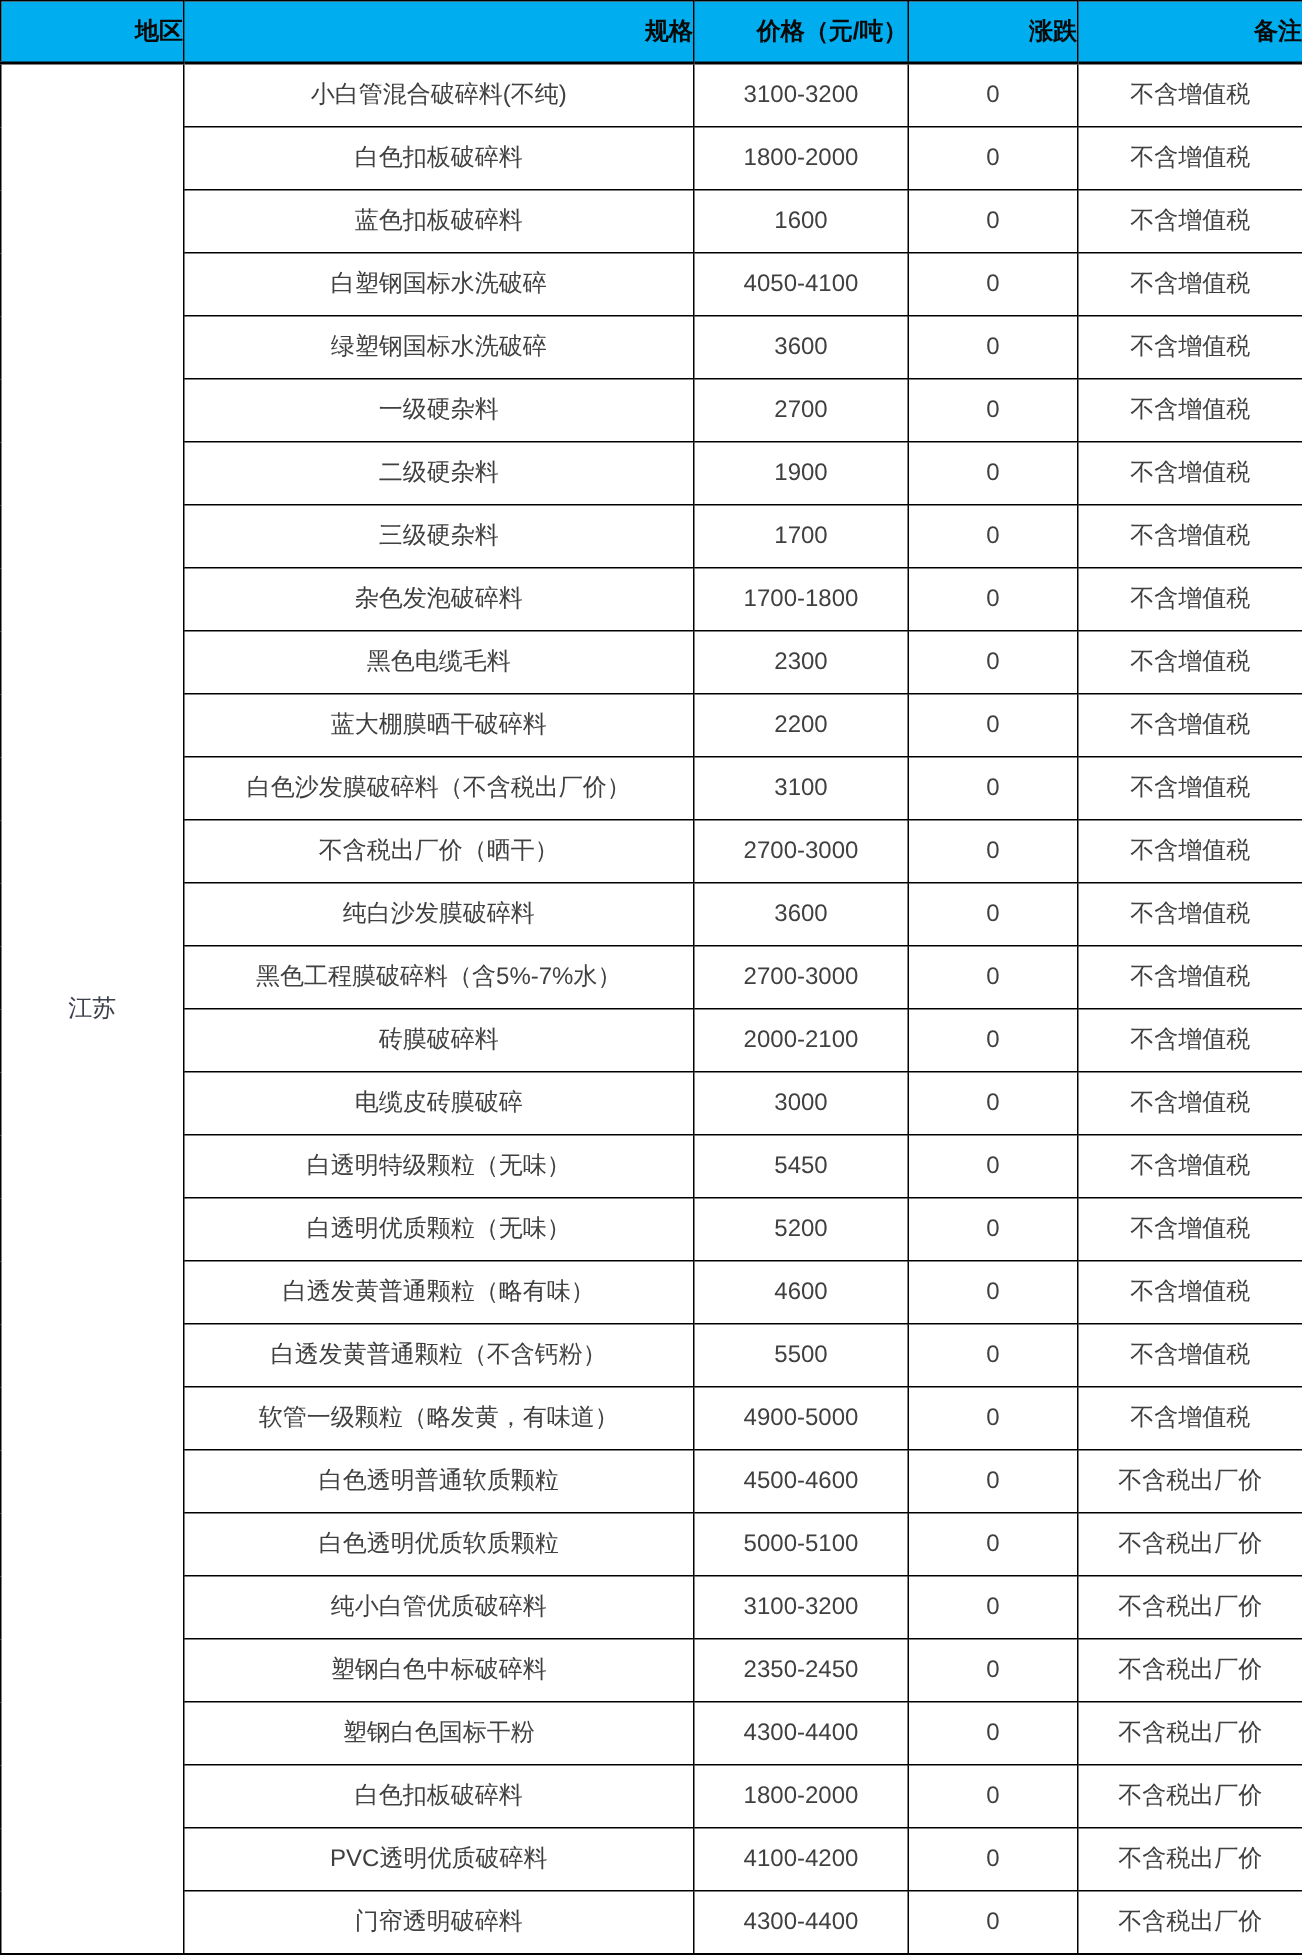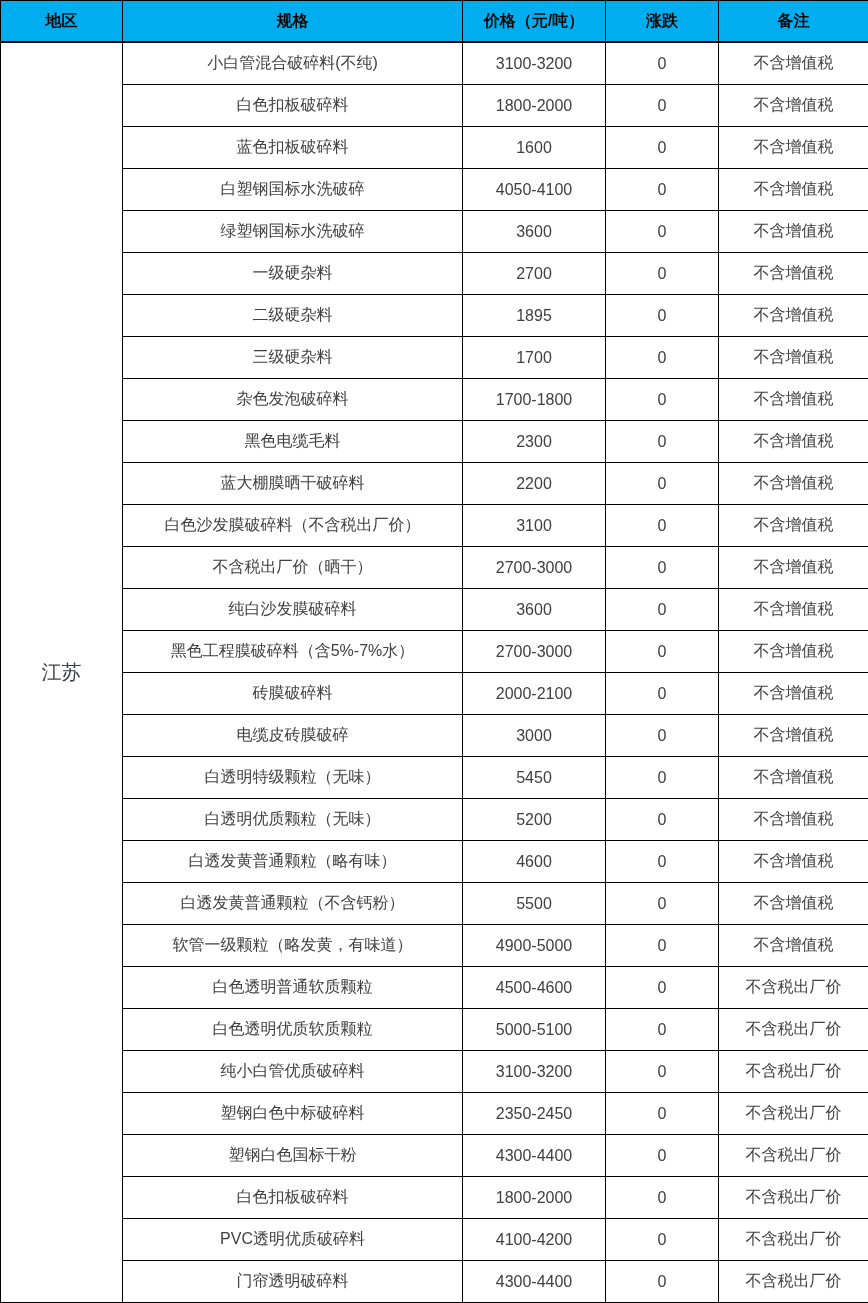--- a/index.html
+++ b/index.html
@@ -19,38 +19,38 @@
     border-bottom: 2px solid #000000;
   }
   table.price-table th {
     background: #00AEEF;
     color: #0a0a0a;
     font-weight: bold;
     font-size: 16px;
     height: 40px;
     border: 1px solid #000000;
     border-bottom: 2px solid #000000;
-    text-align: center;
+    text-align: right;
     vertical-align: middle;
     padding: 0;
   }
   table.price-table td {
     color: #404040;
     font-size: 16px;
     height: 41px;
     border: 1px solid #000000;
     text-align: center;
     vertical-align: middle;
     padding: 0 4px;
     background: #ffffff;
     overflow: hidden;
     white-space: nowrap;
   }
   table.price-table td.region-cell {
-    font-size: 20px;
+    font-size: 16px;
     color: #3a3f4a;
   }
 </style>
 </head>
 <body>
 
 <table class="price-table">
   <colgroup>
     <col style="width:122px">
     <col style="width:340px">
@@ -100,21 +100,21 @@
         <td>不含增值税</td>
       </tr>
       <tr>
         <td>一级硬杂料</td>
         <td>2700</td>
         <td>0</td>
         <td>不含增值税</td>
       </tr>
       <tr>
         <td>二级硬杂料</td>
-        <td>1895</td>
+        <td>1900</td>
         <td>0</td>
         <td>不含增值税</td>
       </tr>
       <tr>
         <td>三级硬杂料</td>
         <td>1700</td>
         <td>0</td>
         <td>不含增值税</td>
       </tr>
       <tr>

